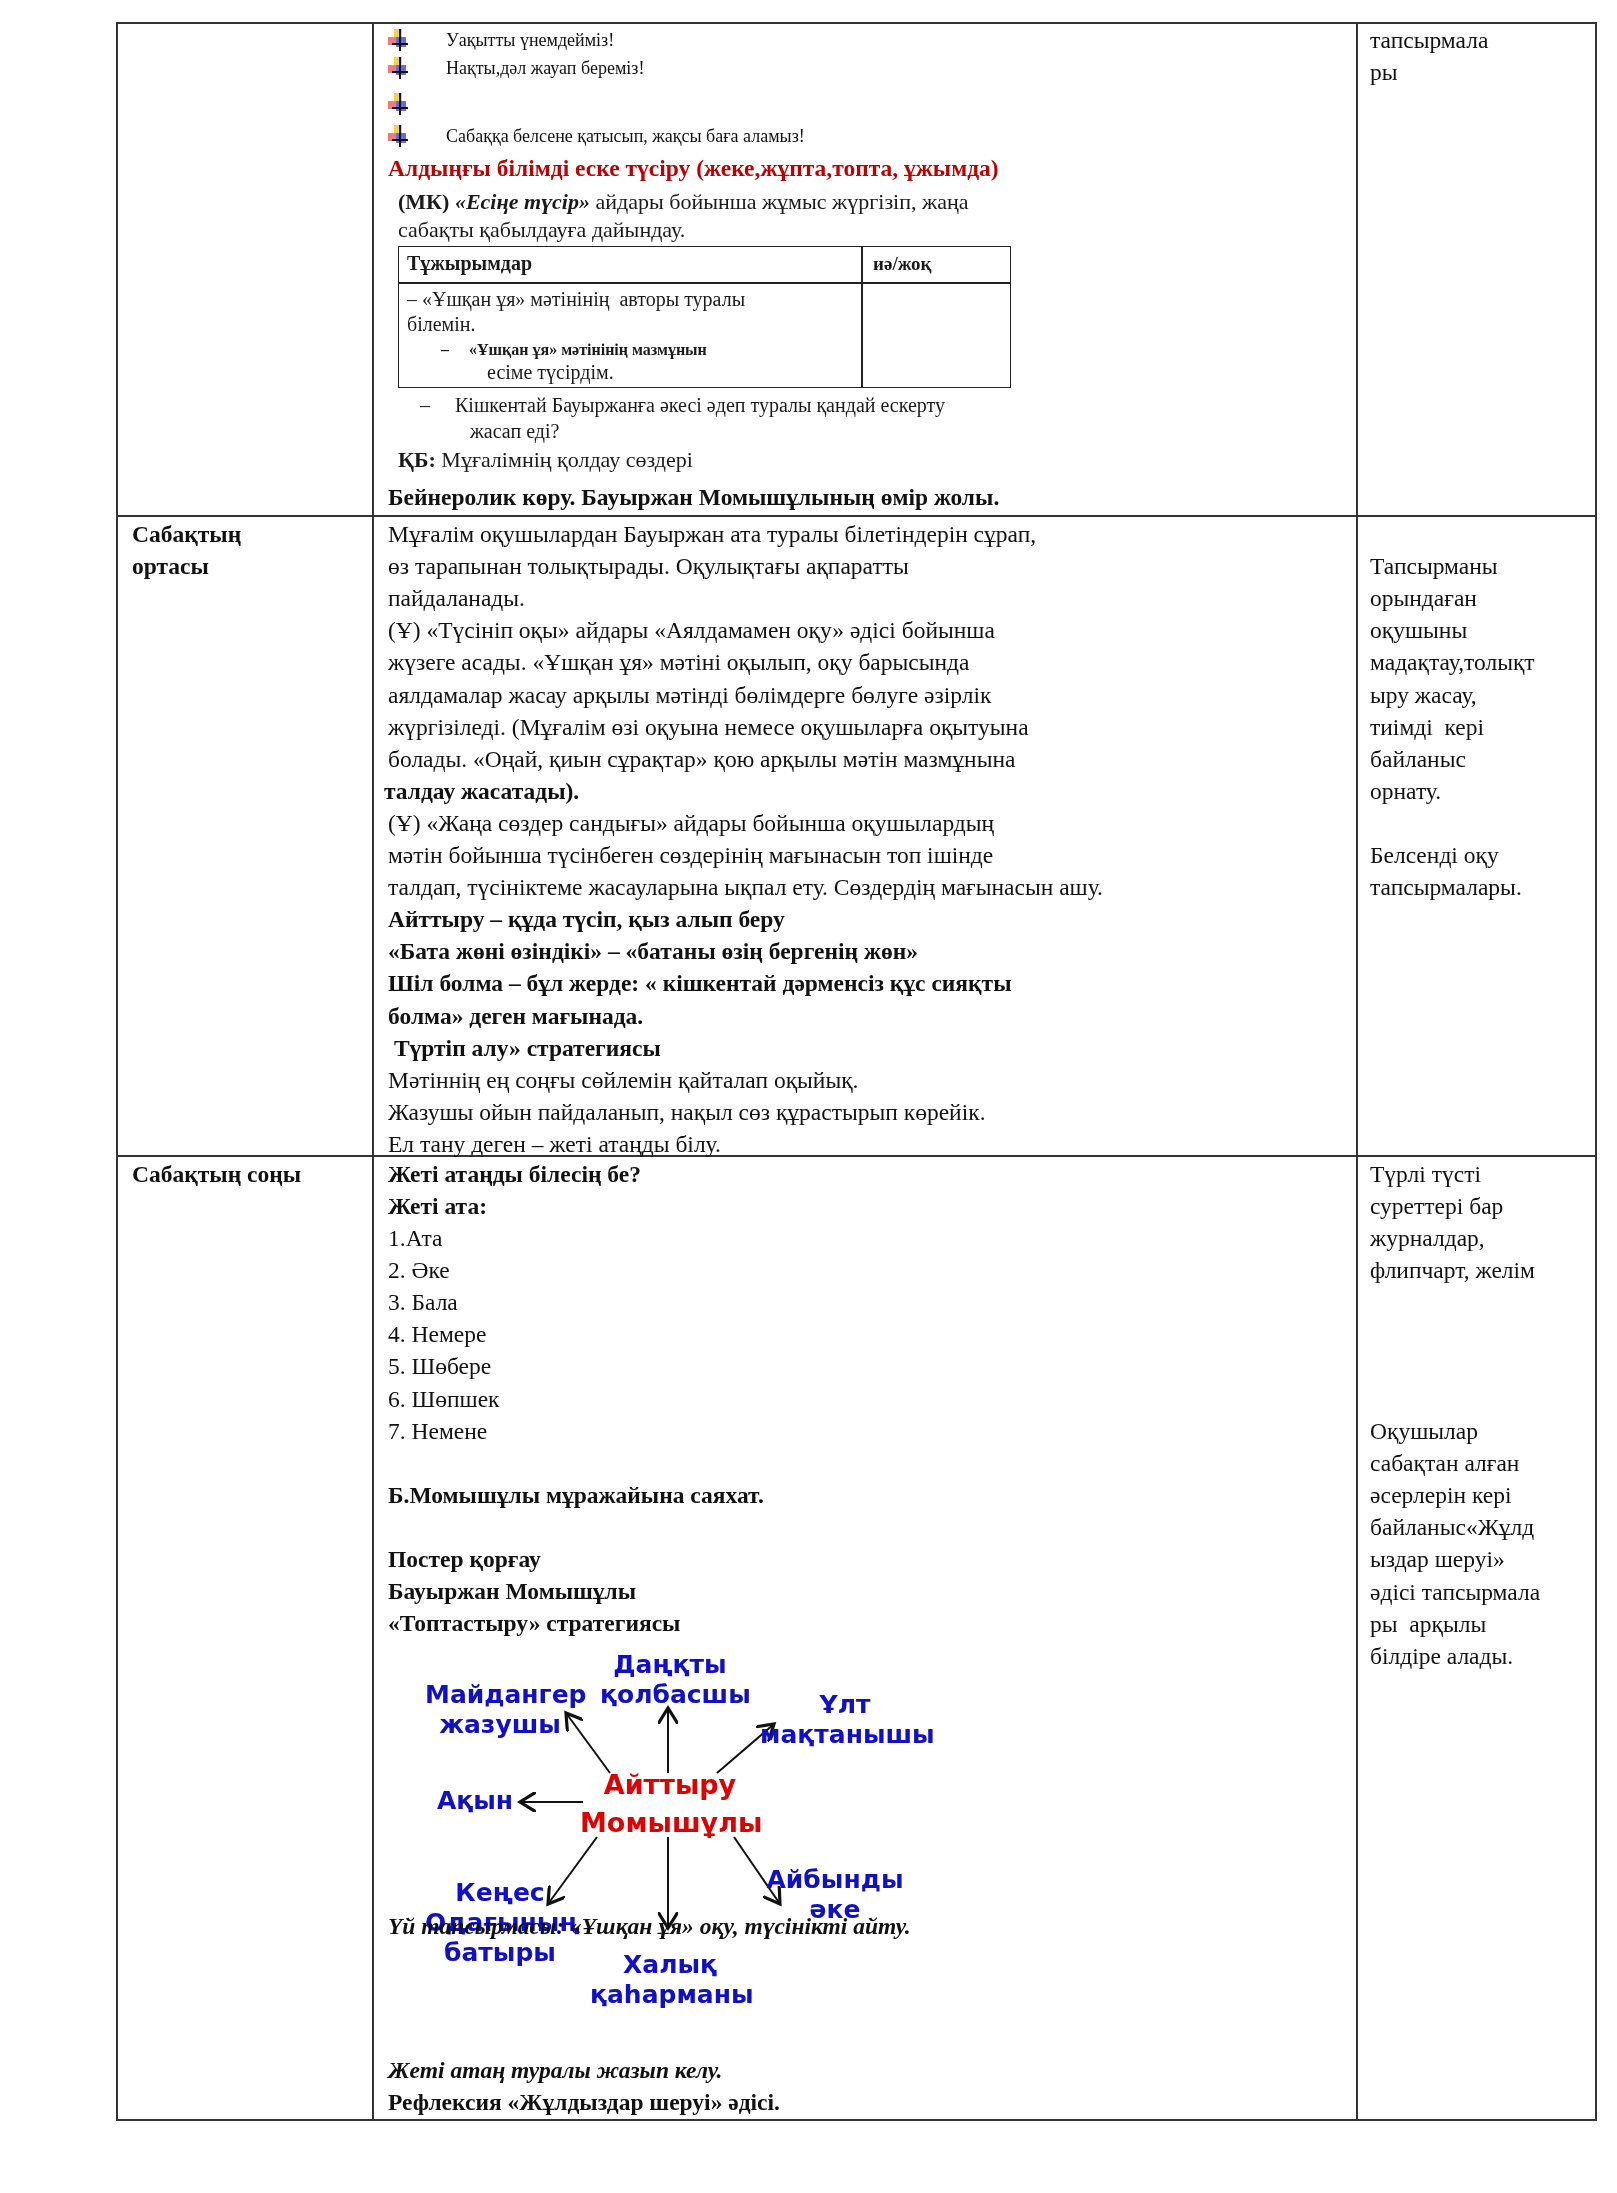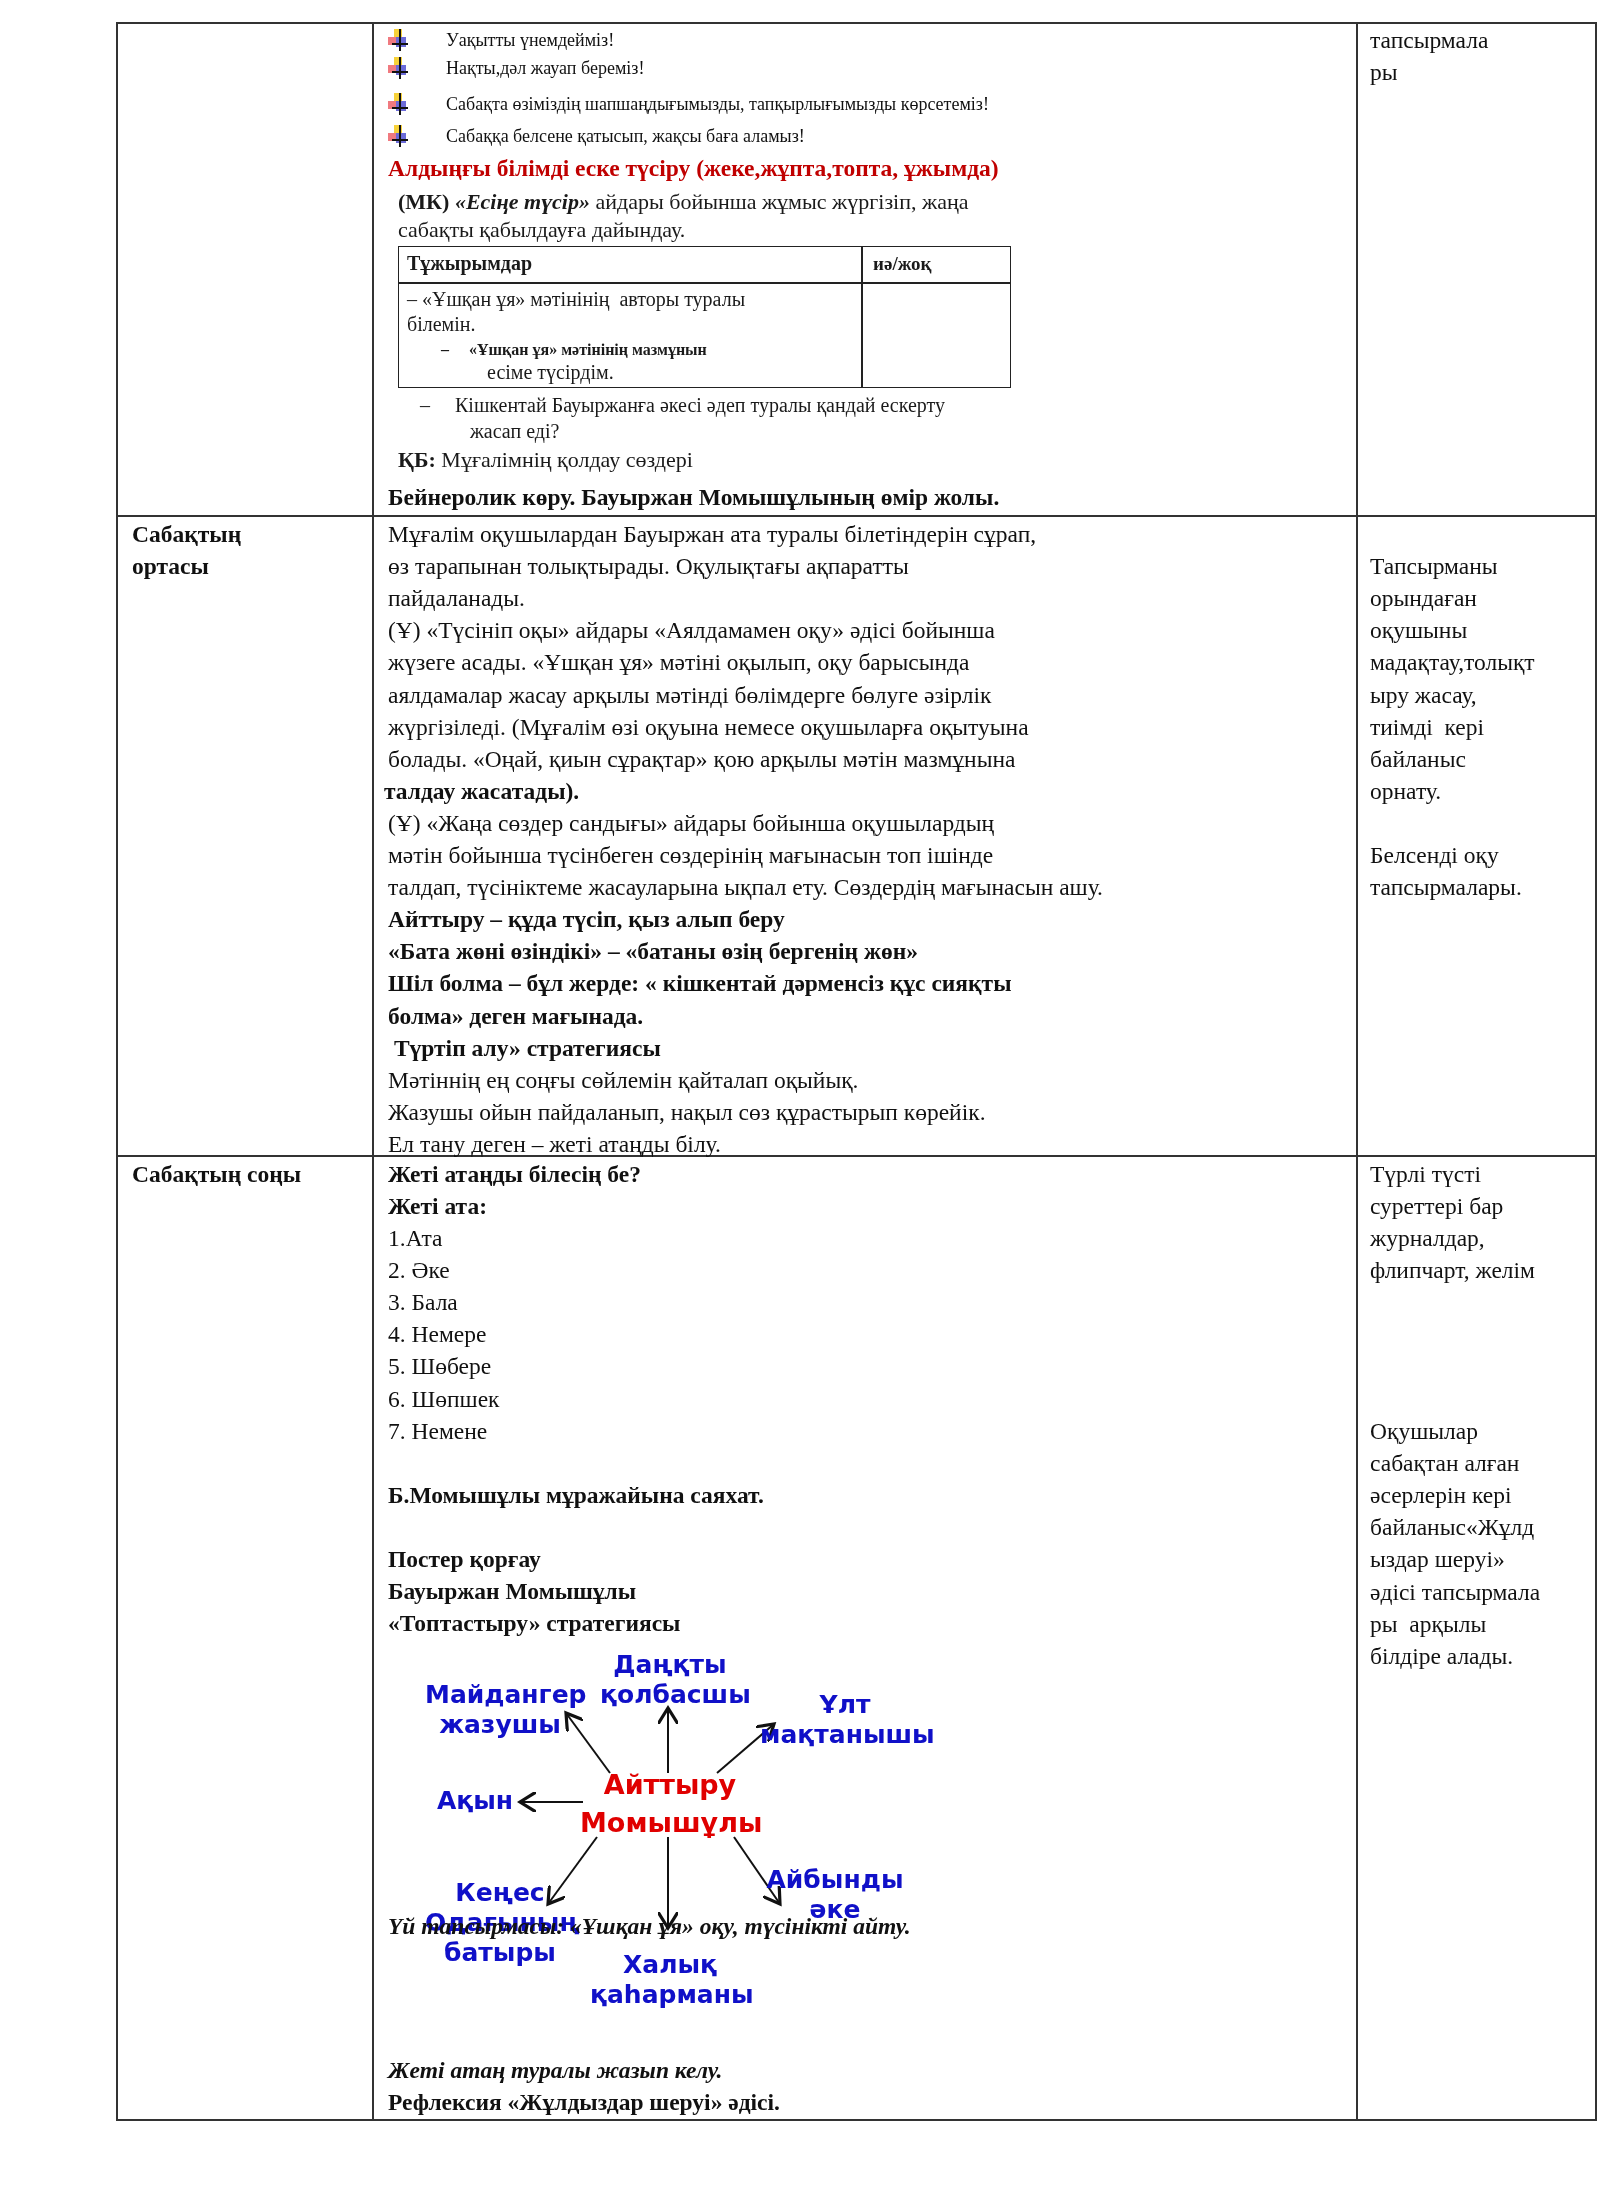--- a/index.html
+++ b/index.html
@@ -97,21 +97,20 @@
       <span>Нақты,дәл жауап береміз!</span>
     </div>
     <div class="bullet-row" style="top:88px;">
       <span class="bullet-icon">
           <span class="sq-y"></span>
           <span class="sq-r"></span>
           <span class="sq-b"></span>
           <span class="v"></span>
           <span class="h"></span>
         </span>
-      <span>Сабақта өзіміздің шапшаңдығымызды, тапқырлығымызды көрсетеміз!</span>
     </div>
     <div class="bullet-row" style="top:120px;">
       <span class="bullet-icon">
           <span class="sq-y"></span>
           <span class="sq-r"></span>
           <span class="sq-b"></span>
           <span class="v"></span>
           <span class="h"></span>
         </span>
       <span>Сабаққа белсене қатысып, жақсы баға аламыз!</span>

